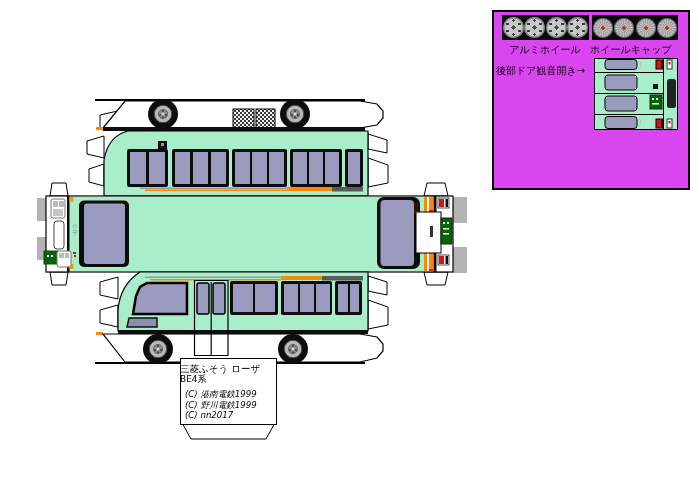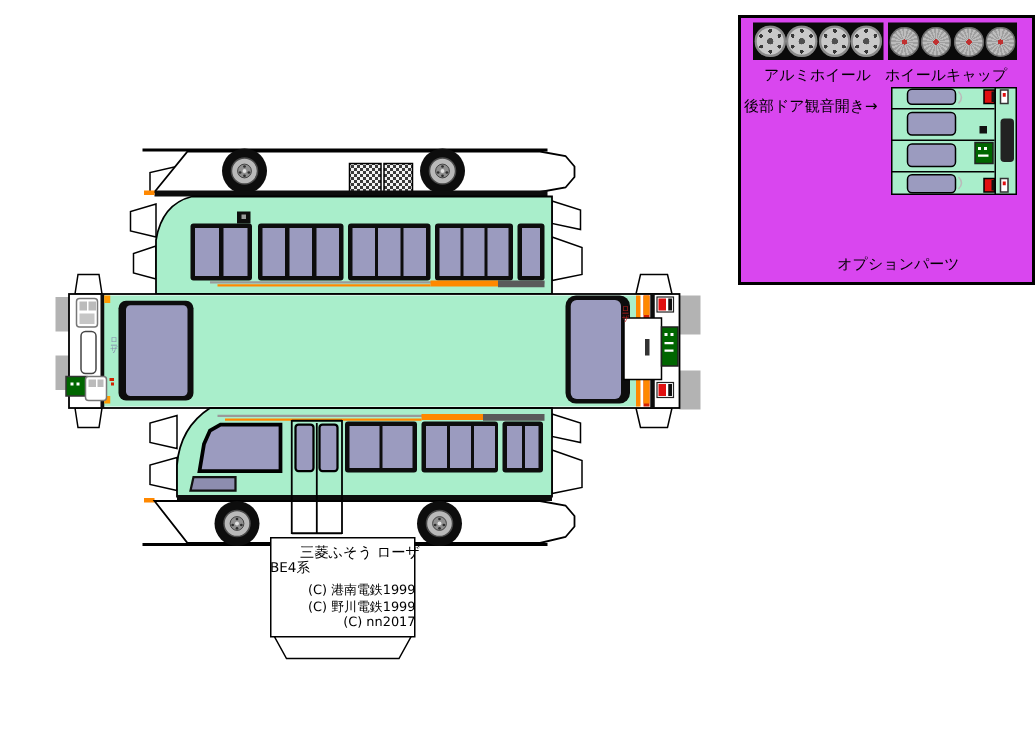--- a/index.html
+++ b/index.html
@@ -5,23 +5,23 @@
   html,body{margin:0;padding:0;background:#fff;}
   #stage{position:relative;width:690px;height:499px;background:#ffffff;overflow:hidden;
          font-family:"DejaVu Sans",sans-serif;color:#000;}
   #craft{position:absolute;left:0;top:0;}
   .vlogo{position:absolute;writing-mode:vertical-rl;text-orientation:upright;
          font-size:5px;line-height:6px;letter-spacing:0;z-index:4;}
   #front-logo{left:72px;top:221px;color:#8585ac;}
   #rear-logo{left:413px;top:200px;color:#c22020;}
   
   #titlebox{position:absolute;left:180px;top:358px;width:97px;height:66px;z-index:6;}
-  .tb-l1{margin-top:5px;font-size:9.5px;line-height:11px;text-align:left;white-space:nowrap;padding-left:20px;}
+  .tb-l1{margin-top:5px;font-size:9.5px;line-height:11px;text-align:left;white-space:nowrap;}
   .tb-l2{font-size:9px;line-height:10px;}
-  .tb-cr{margin-top:5px;margin-left:5px;font-size:8.6px;line-height:10.5px;text-align:right;white-space:nowrap;}
+  .tb-cr{margin-top:5px;margin-left:5px;font-size:8.6px;line-height:10.5px;text-align:left;white-space:nowrap;font-style:italic;}
   
   #options{position:absolute;left:492px;top:10px;width:194px;height:176px;
            border:2px solid #000;background:#d946ef;z-index:5;}
   .strip{position:absolute;top:3px;height:25px;background:#0a0a0a;display:flex;
          align-items:center;justify-content:space-between;padding:0 1px;box-sizing:border-box;}
   #strip-alu{left:8px;width:87px;}
   #strip-cap{left:98px;width:86px;}
   .walu{width:21px;height:21px;border-radius:50%;flex:0 0 auto;
     background:
       radial-gradient(circle 2.2px at 50% 50%, #4f4f4f 96%, transparent),
@@ -280,15 +280,14 @@
       <rect x="73" y="61" width="5" height="9" fill="#fff" stroke="#333"></rect>
       <rect x="74.5" y="63" width="2" height="2.5" fill="#e01010"></rect>
       <rect x="73" y="21" width="9" height="29" rx="2.5" fill="#222"></rect>
       <rect x="59" y="26" width="5" height="5" fill="#111"></rect>
       <rect x="56" y="37" width="12" height="14" fill="#006600" stroke="#222"></rect>
       <rect x="58" y="40" width="2" height="2" fill="#fff"></rect>
         <rect x="62" y="40" width="2" height="2" fill="#fff"></rect>
       <rect x="58" y="45" width="7" height="1.5" fill="#fff"></rect>
     </svg>
 
-    <div class="optlabel" id="lbl-panel">オプションパーツ</div>
   </div>
 </div>
 
 </body></html>

